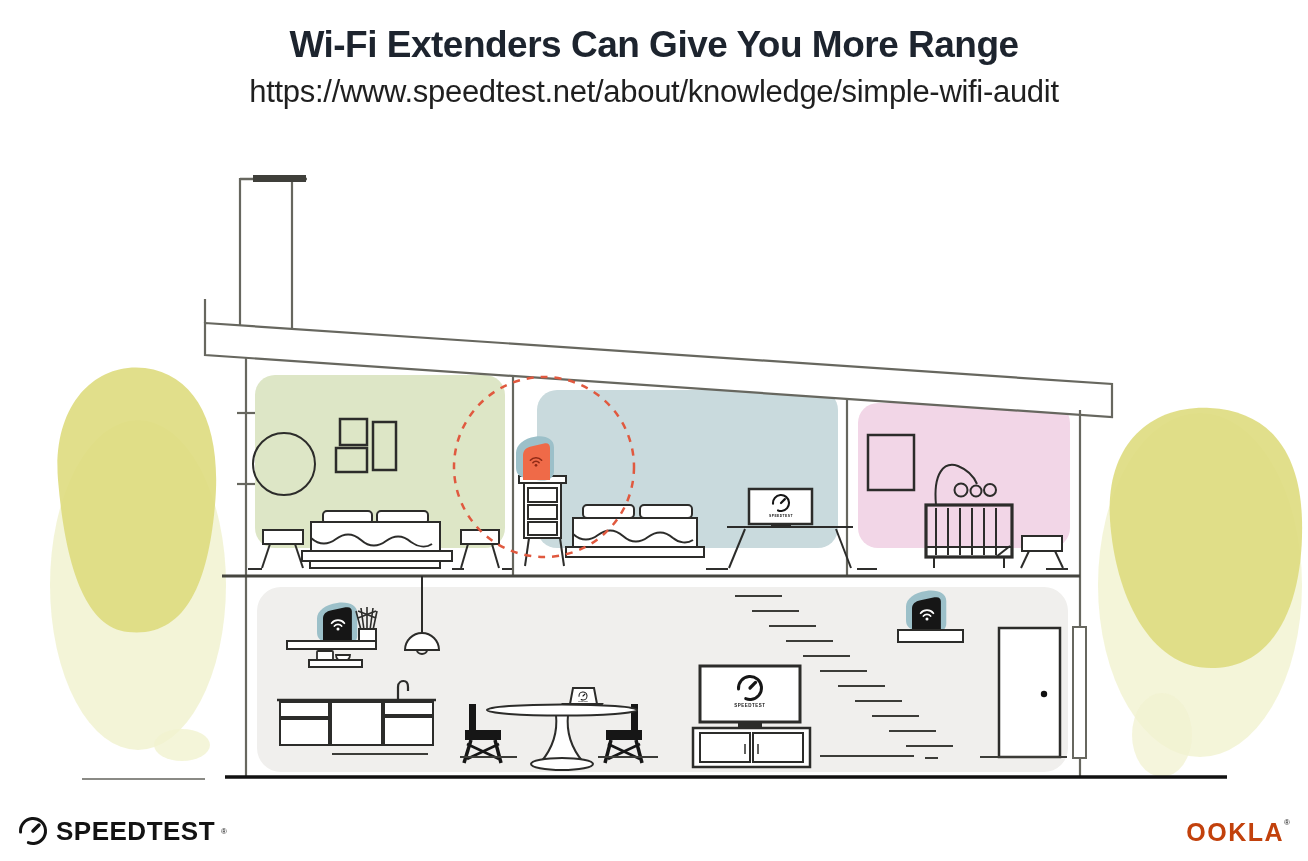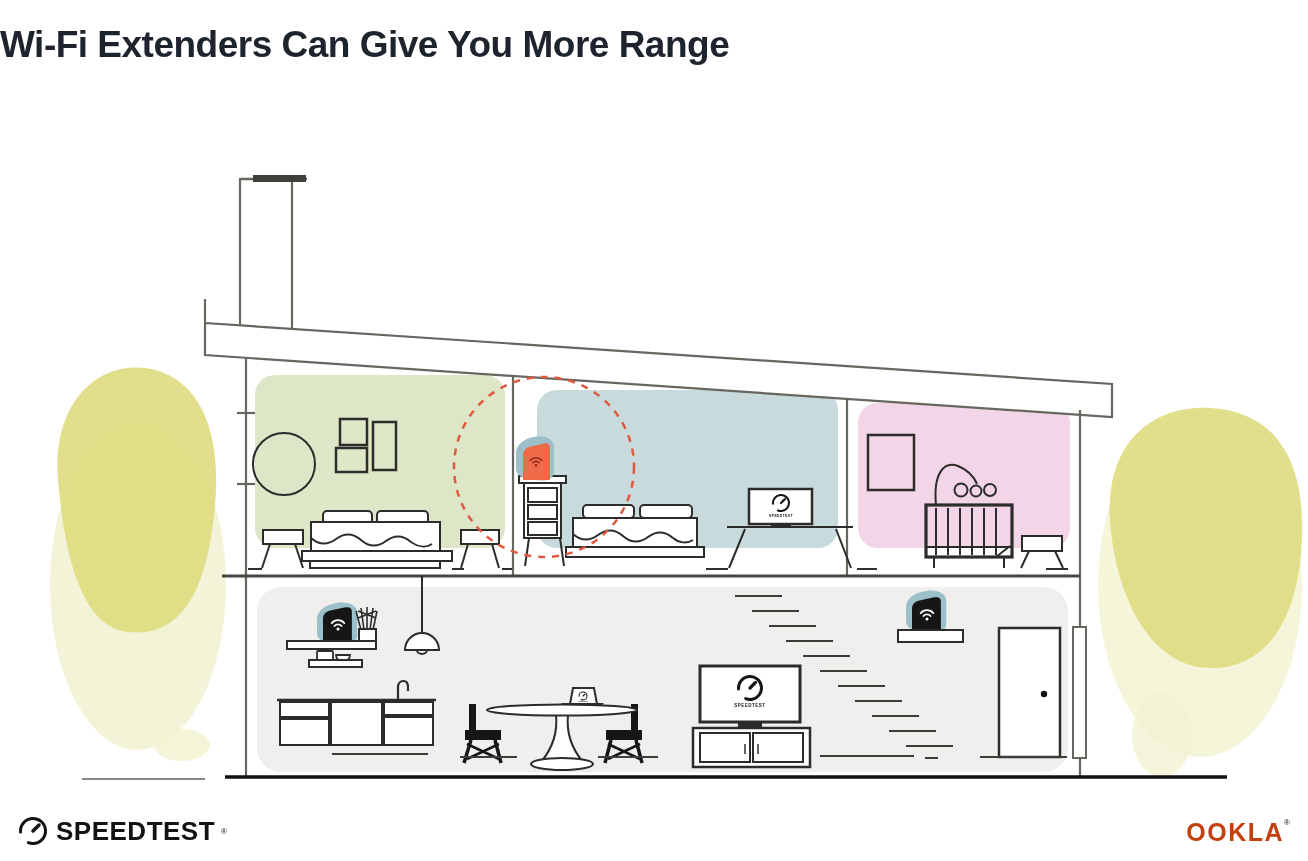--- a/index.html
+++ b/index.html
@@ -1,35 +1,36 @@
 <!DOCTYPE html>
 <html><head>
 <meta charset="utf-8">
 <style>
   html,body{margin:0;padding:0;background:#ffffff;}
   .page{position:relative;width:1308px;height:861px;background:#fff;overflow:hidden;
         font-family:"Liberation Sans","DejaVu Sans",sans-serif;}
-  header{position:absolute;left:0;top:0;width:1308px;z-index:3;}
+  header{position:absolute;left:0;top:0;width:1308px;text-align:center;z-index:3;}
   h1.title{margin:24px 0 0 0;font-size:37px;font-weight:bold;letter-spacing:-0.5px;color:#1d242e;}
   .url{margin-top:8px;font-size:31px;font-weight:400;letter-spacing:-0.3px;color:#1f1f1f;}
   svg.scene{position:absolute;left:0;top:0;z-index:1;}
   footer{position:absolute;left:0;top:0;width:1308px;height:861px;z-index:3;pointer-events:none;}
   .logo-speedtest{position:absolute;left:16px;top:814px;display:flex;align-items:center;gap:6px;}
   .logo-speedtest .word{font-size:26px;font-weight:bold;letter-spacing:0.5px;color:#131313;}
   .logo-speedtest sup,.logo-ookla sup{font-size:8px;color:#131313;vertical-align:top;}
   .logo-ookla{position:absolute;right:18px;top:818px;}
   .logo-ookla .word{font-size:25px;font-weight:bold;letter-spacing:1.5px;color:#c2410c;}
 </style>
 </head>
 <body>
 
 <div class="page">
 
   <header>
     <h1 class="title">Wi-Fi Extenders Can Give You More Range</h1>
+    <div class="url">https://www.speedtest.net/about/knowledge/simple-wifi-audit</div>
   </header>
 
   <svg class="scene" width="1308" height="861" viewBox="0 0 1308 861">
     <defs>
       <path id="dev-blob" d="M0,16 C0,6 8,-2 19,-4 C30,-6 38,-1 38,9 L38,38 C38,47 31,51 22,49 L8,46 C2,44 0,40 0,33 Z"></path>
       <path id="dev-shell" d="M0,37 L0,13 C0,7.5 3,4.8 8,3.6 L21,0.4 C25,-0.6 27,1.4 27,5 L27,37 Z"></path>
       <g id="wifi" fill="none" stroke="currentColor" stroke-width="2.2" stroke-linecap="round">
         <path d="M-8,-1 A 10.5 10.5 0 0 1 8,-1"></path>
         <path d="M-4.5,2.5 A 6 6 0 0 1 4.5,2.5"></path>
         <circle cx="0" cy="6.2" r="1.9" fill="currentColor" stroke="none"></circle>

